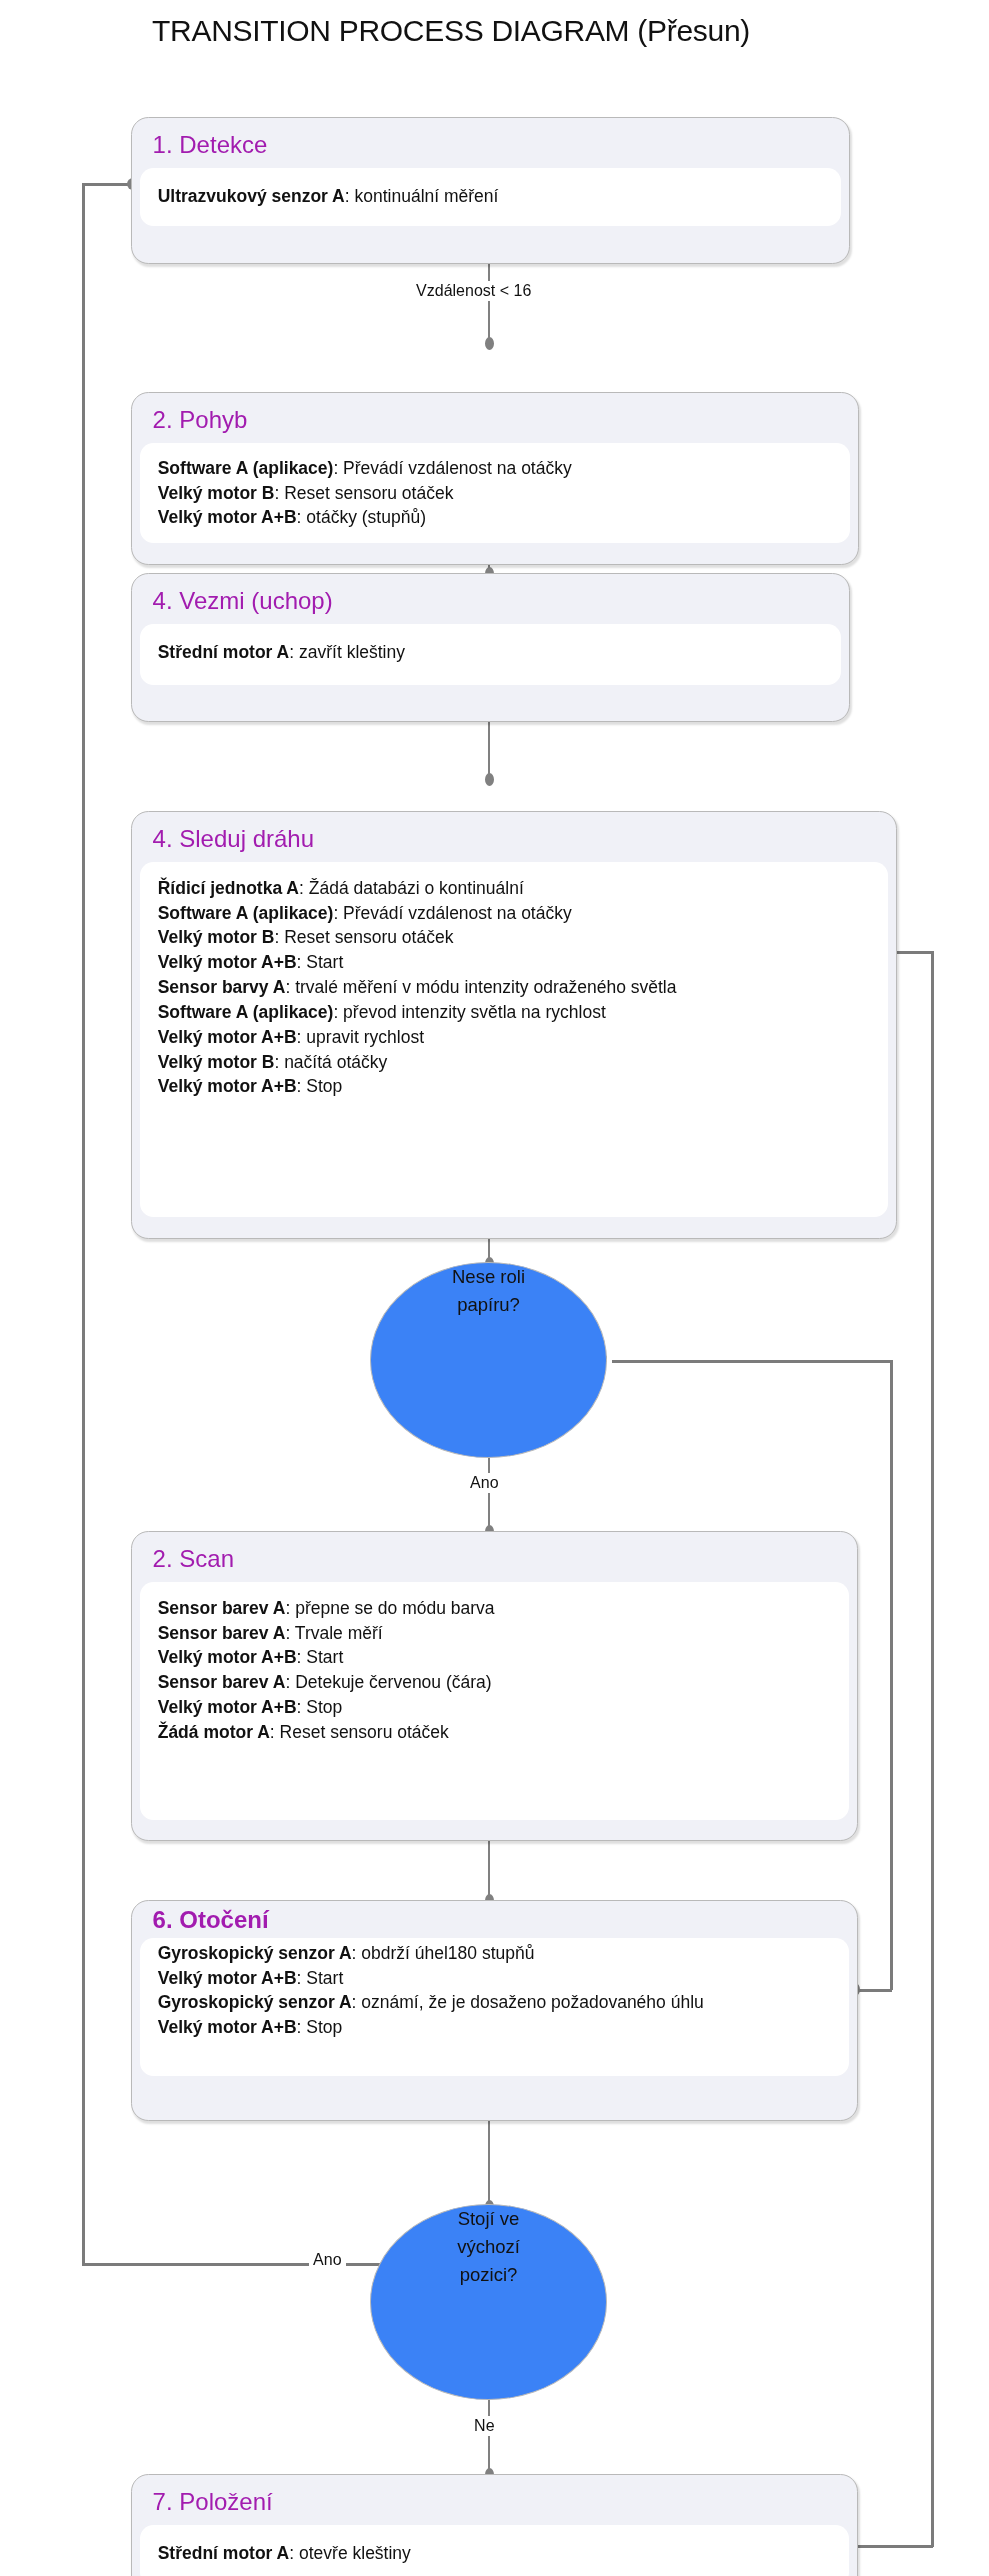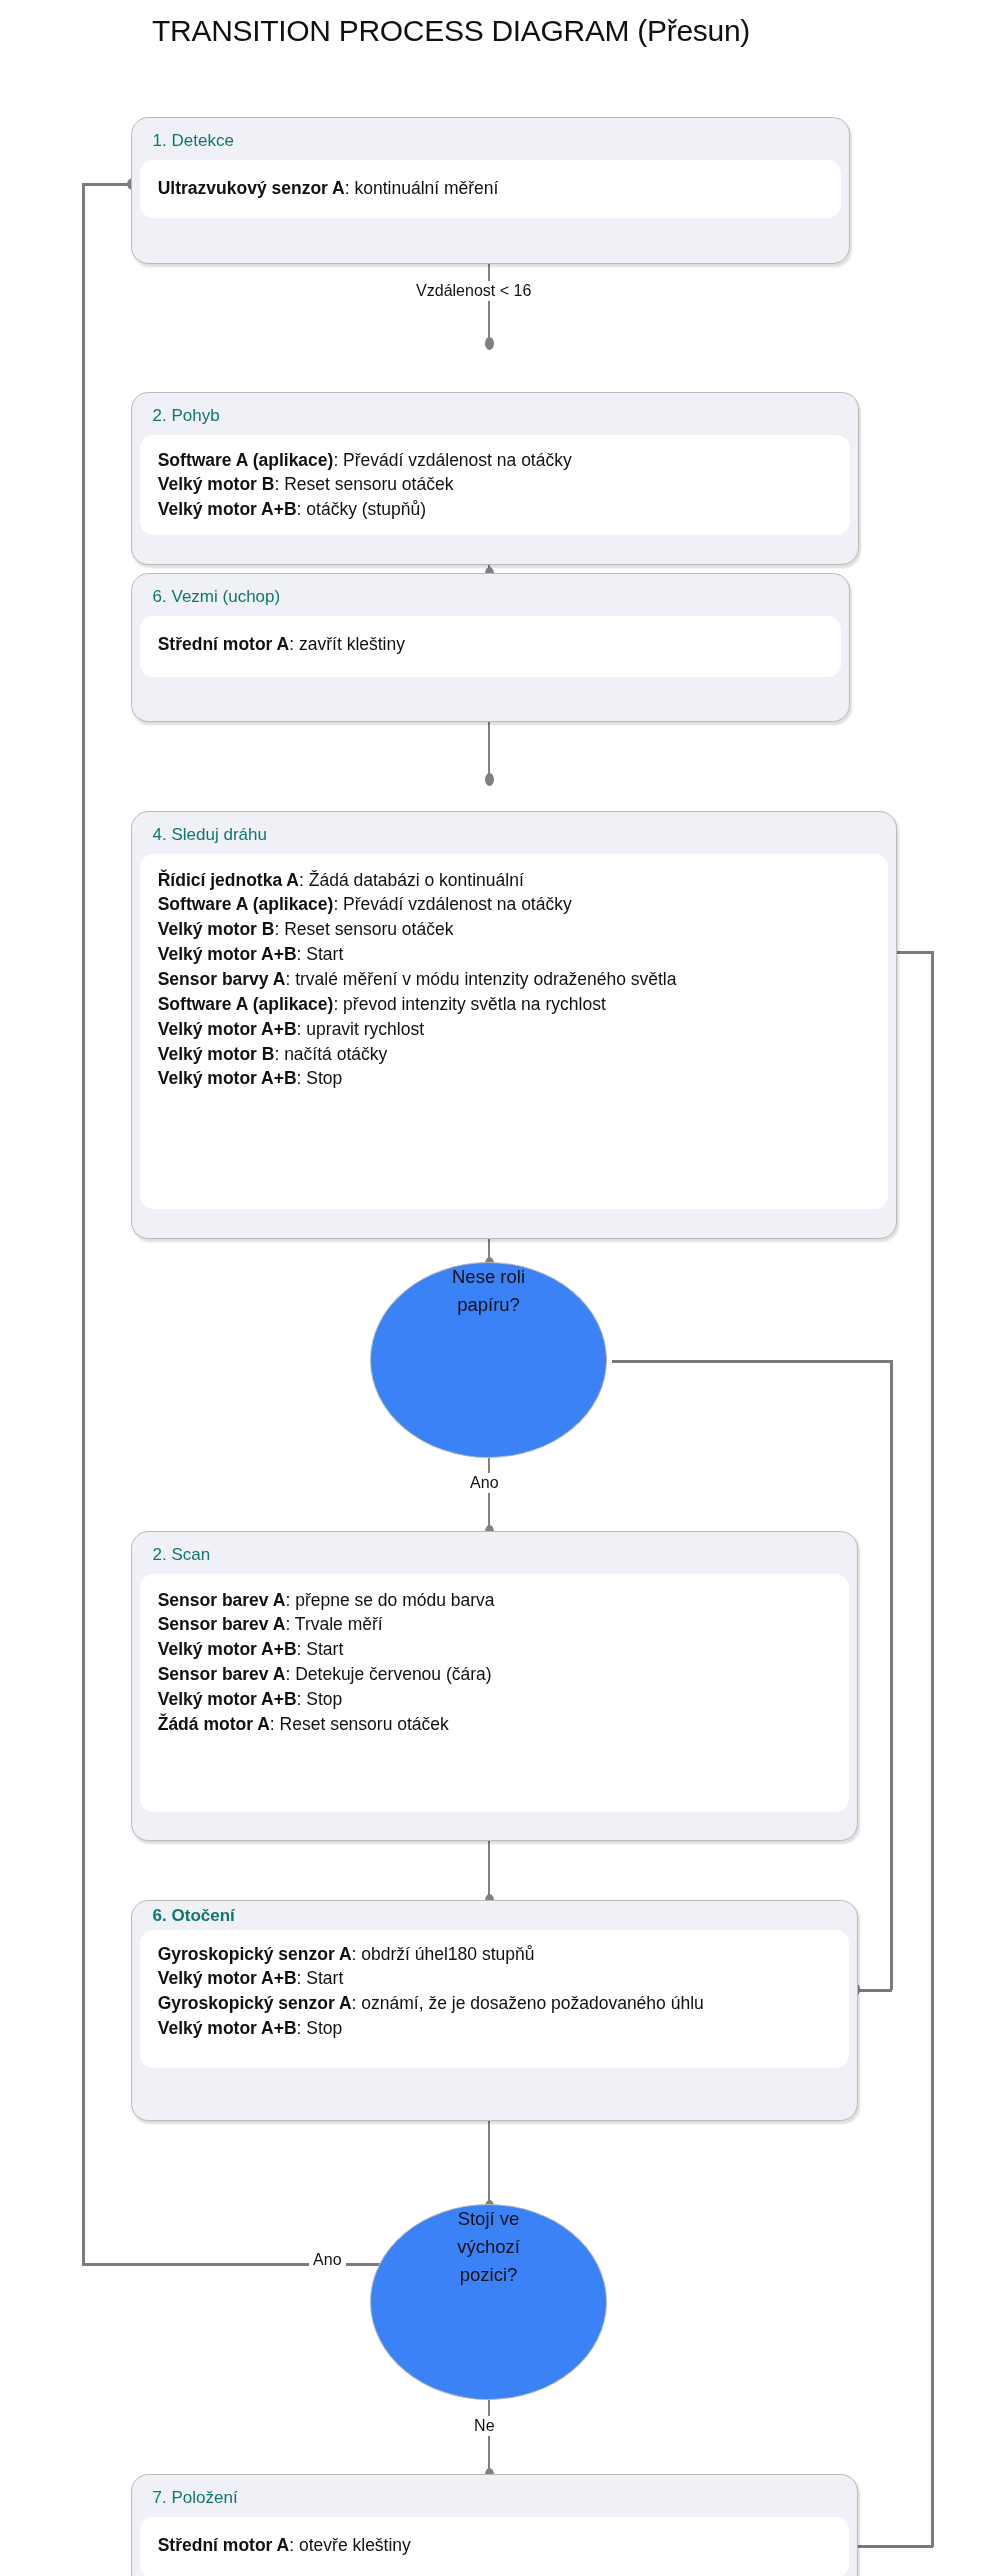--- a/index.html
+++ b/index.html
@@ -15,21 +15,21 @@
   
   .node{
     position:absolute;
     background:#f0f1f7;
     border:1.5px solid #b9b9b9;
     border-radius:17.5px;
     box-sizing:border-box;
     box-shadow:1.5px 2.1px 2.1px rgba(0,0,0,0.13);
   }
   .node-title{
-    font-size:17px;font-weight:400;color:#0f766e;
+    font-size:24px;font-weight:400;color:#a21caf;
     padding:13.4px 0 0 20.6px;line-height:1.15;
   }
   .node-body{
     background:#ffffff;
     border-radius:13.4px;
     margin:9.3px 8.2px 9.3px 8.2px;
     padding:15.5px 17.5px;
     box-sizing:border-box;
   }
   .line{
@@ -140,21 +140,21 @@
       <div class="line">
         <b>Velký motor B</b><span>: Reset sensoru otáček</span>
       </div>
       <div class="line">
         <b>Velký motor A+B</b><span>: otáčky (stupňů)</span>
       </div>
     </div>
   </div>
 
   <div class="node" style="left:131px;top:573px;width:719px;height:149px;">
-    <div class="node-title">6. Vezmi (uchop)</div>
+    <div class="node-title">4. Vezmi (uchop)</div>
     <div class="node-body" style="height:61px;">
       <div class="line">
         <b>Střední motor A</b><span>: zavřít kleštiny</span>
       </div>
     </div>
   </div>
 
   <div class="node" style="left:131px;top:811px;width:766px;height:428px;">
     <div class="node-title">4. Sleduj dráhu</div>
     <div class="node-body" style="height:355px;padding-top:13.4px;">
@@ -214,21 +214,21 @@
         <b>Velký motor A+B</b><span>: Stop</span>
       </div>
       <div class="line">
         <b>Žádá motor A</b><span>: Reset sensoru otáček</span>
       </div>
     </div>
   </div>
 
   <div class="node" style="left:131px;top:1900px;width:727px;height:221px;">
     <div class="node-title" style="padding-top:5px;font-weight:bold;">6. Otočení</div>
-    <div class="node-body" style="height:138px;margin-top:4.1px;padding-top:12px;">
+    <div class="node-body" style="height:138px;margin-top:4.1px;padding-top:3px;">
       <div class="line">
         <b>Gyroskopický senzor A</b><span>: obdrží úhel180 stupňů</span>
       </div>
       <div class="line">
         <b>Velký motor A+B</b><span>: Start</span>
       </div>
       <div class="line">
         <b>Gyroskopický senzor A</b><span>: oznámí, že je dosaženo požadovaného úhlu</span>
       </div>
       <div class="line">

